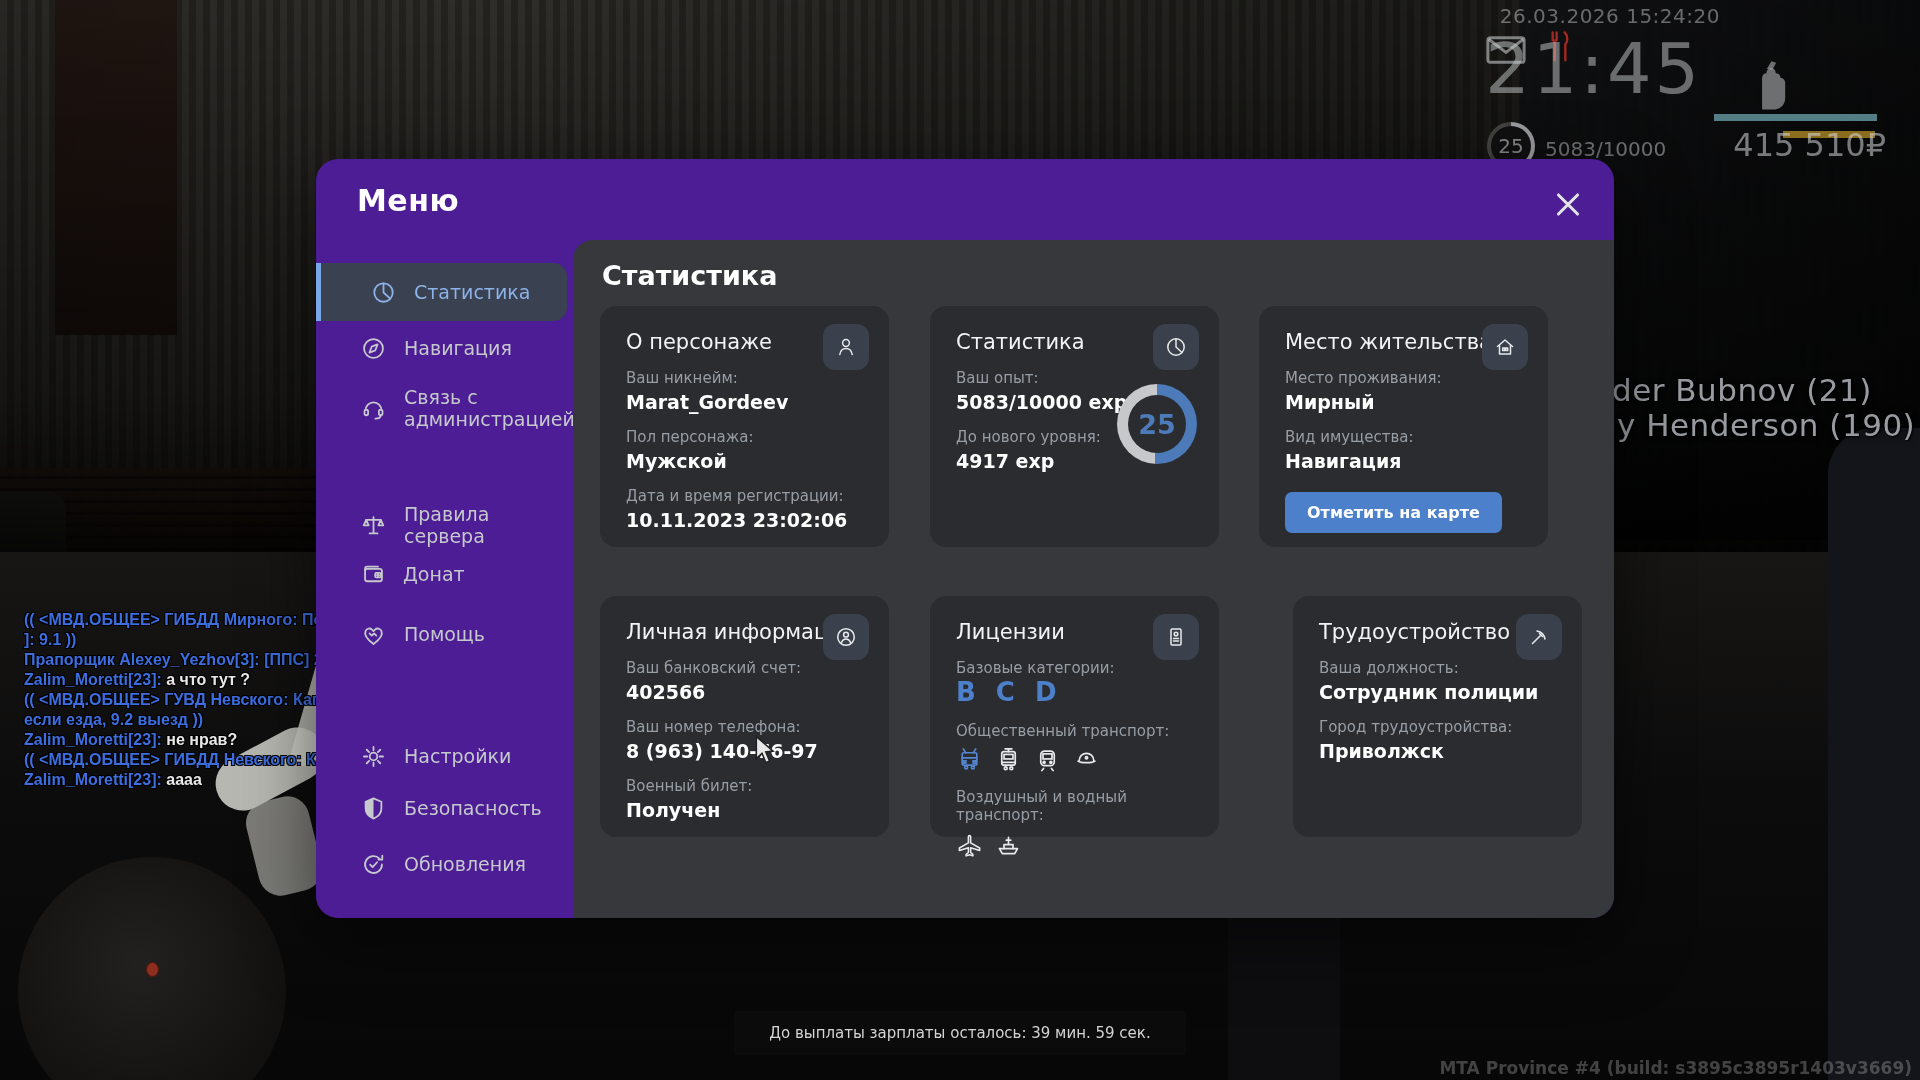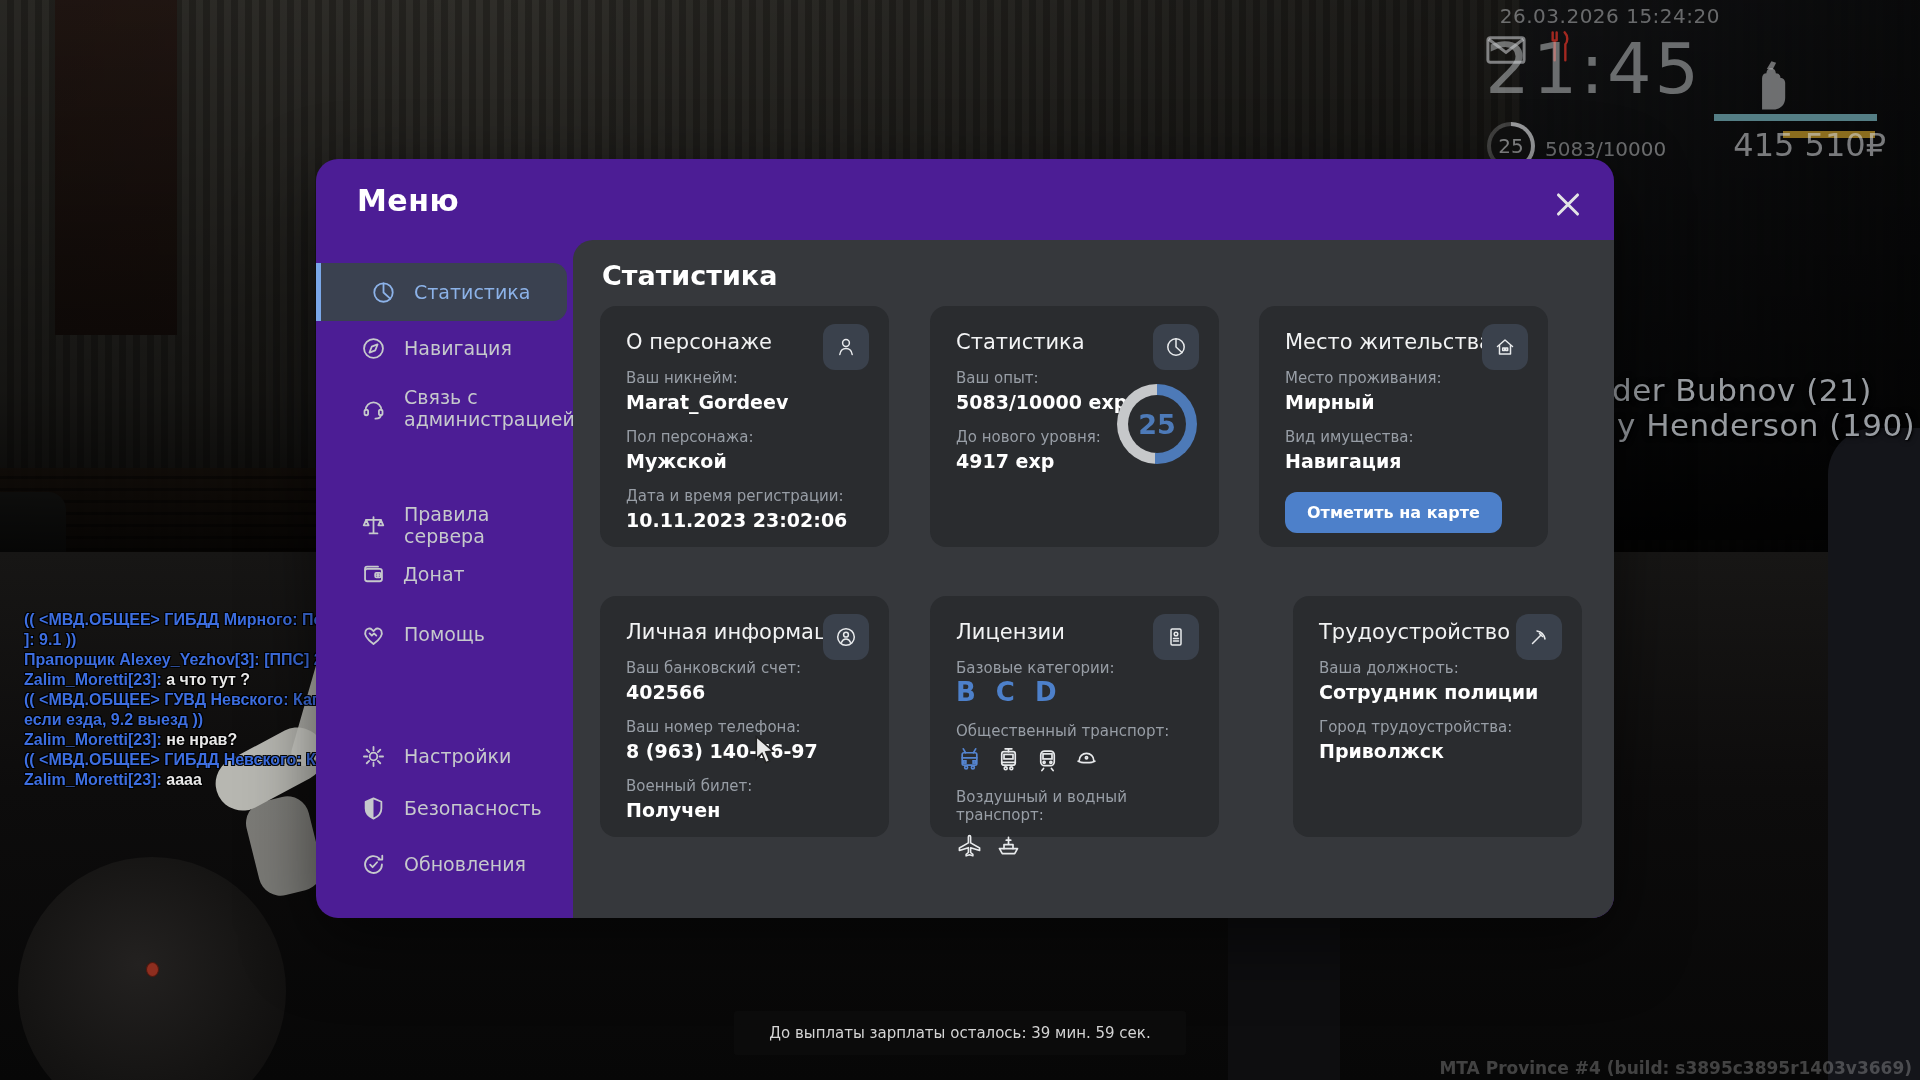--- a/index.html
+++ b/index.html
@@ -80,21 +80,21 @@
   .c4{left:27px;top:356px;} .c5{left:357px;top:356px;} .c6{left:720px;top:356px;}
   .card-title{font-size:21px;color:#f2f3f4;}
   .badge{position:absolute;right:20px;top:18px;width:46px;height:46px;border-radius:12px;
         background:#3a414c;display:flex;align-items:center;justify-content:center;color:#e8eaec;}
   .fld{margin-top:15px;}
   .fld .lb{font-size:15px;color:#989ea6;}
   .fld .vl{font-size:19px;font-weight:bold;color:#fff;margin-top:4px;}
   .ring{position:absolute;right:22px;top:78px;width:80px;height:80px;border-radius:50%;}
   .ring .hole{position:absolute;inset:11px;border-radius:50%;background:#2a2c2f;
         display:flex;align-items:center;justify-content:center;font-size:27px;font-weight:bold;color:#4d7ab8;}
-  .map-btn{display:inline-block;margin-top:20px;padding:11px 22px;border-radius:12px;background:#4d80ca;
+  .map-btn{display:inline-block;margin-top:20px;padding:11px 22px;border-radius:7px;background:#4d80ca;
         color:#fff;font-size:16px;font-weight:bold;cursor:pointer;}
   .cats{font-size:26px;font-weight:bold;color:#4d80ca;letter-spacing:2px;}
   .cats span{margin-right:18px;}
   .t-row{display:flex;gap:12px;margin-top:6px;color:#e8eaec;}
   .t-row .act{color:#5585d0;}
   
   .salary{left:734px;top:1011px;width:452px;height:44px;background:rgba(14,14,14,.55);border-radius:3px;
         display:flex;align-items:center;justify-content:center;font-size:15px;color:#d4d4d4;}
   .watermark{right:8px;bottom:2px;font-size:17px;font-weight:bold;color:rgba(205,205,205,.3);}
   .cursor{left:752px;top:735px;}

